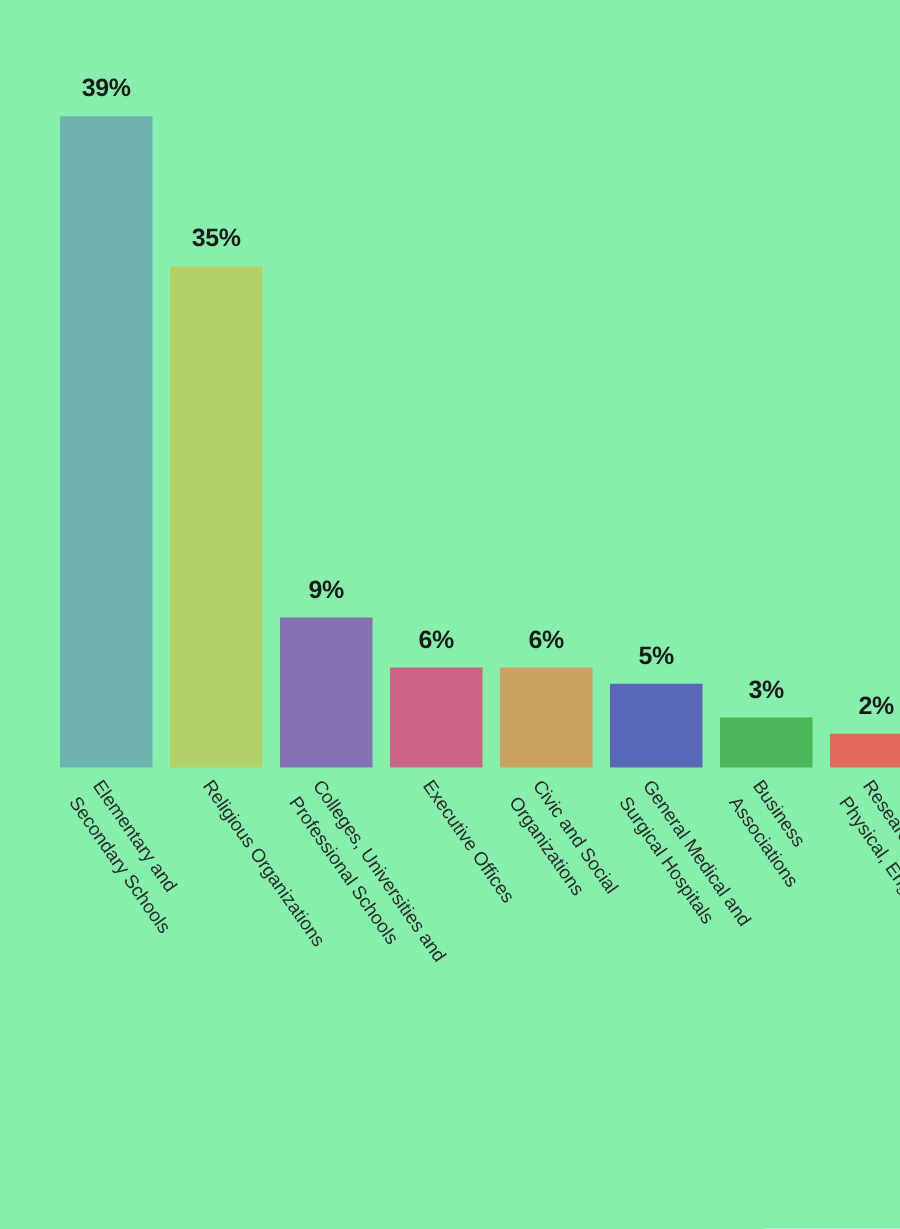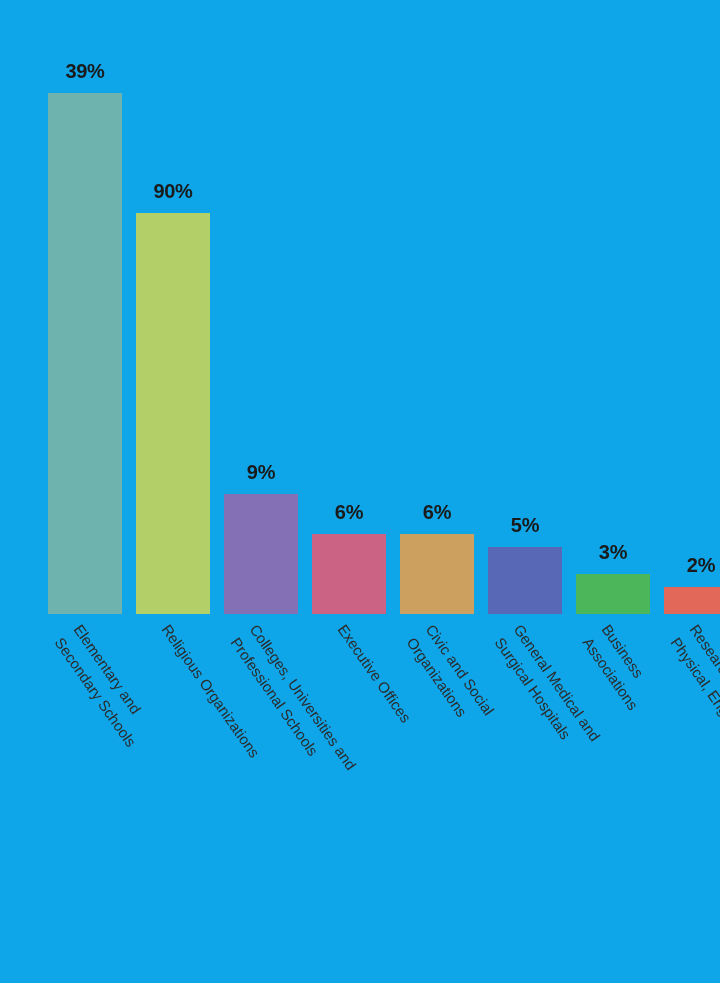--- a/index.html
+++ b/index.html
@@ -14,21 +14,21 @@
     font-family: "Liberation Sans", sans-serif;
     position: relative;
   }
 
   #chart-root {
     position: absolute;
     left: 0;
     top: 0;
     width: 720px;
     height: 983px;
-    background: #0ea5e9;
+    background: #86efac;
   }
 
   
   .plot-area {
     position: absolute;
     left: 0;
     top: 0;
     width: 720px;
     height: 614px;
   }
@@ -99,21 +99,21 @@
 
 <div id="chart-root">
 
   <div class="plot-area">
       <div class="bar-slot" style="left: 48px;">
         <div class="bar" title="Elementary and Secondary Schools 39%" style="height: 521px; background: rgb(111, 179, 174);"></div>
         <div class="bar-value" style="bottom: 531px;">39%</div>
       </div>
       <div class="bar-slot" style="left: 136px;">
         <div class="bar" title="Religious Organizations 30%" style="height: 401px; background: rgb(179, 207, 103);"></div>
-        <div class="bar-value" style="bottom: 411px;">90%</div>
+        <div class="bar-value" style="bottom: 411px;">35%</div>
       </div>
       <div class="bar-slot" style="left: 224px;">
         <div class="bar" title="Colleges, Universities and Professional Schools 9%" style="height: 120px; background: rgb(132, 112, 180);"></div>
         <div class="bar-value" style="bottom: 130px;">9%</div>
       </div>
       <div class="bar-slot" style="left: 312px;">
         <div class="bar" title="Executive Offices 6%" style="height: 80px; background: rgb(203, 99, 133);"></div>
         <div class="bar-value" style="bottom: 90px;">6%</div>
       </div>
       <div class="bar-slot" style="left: 400px;">

